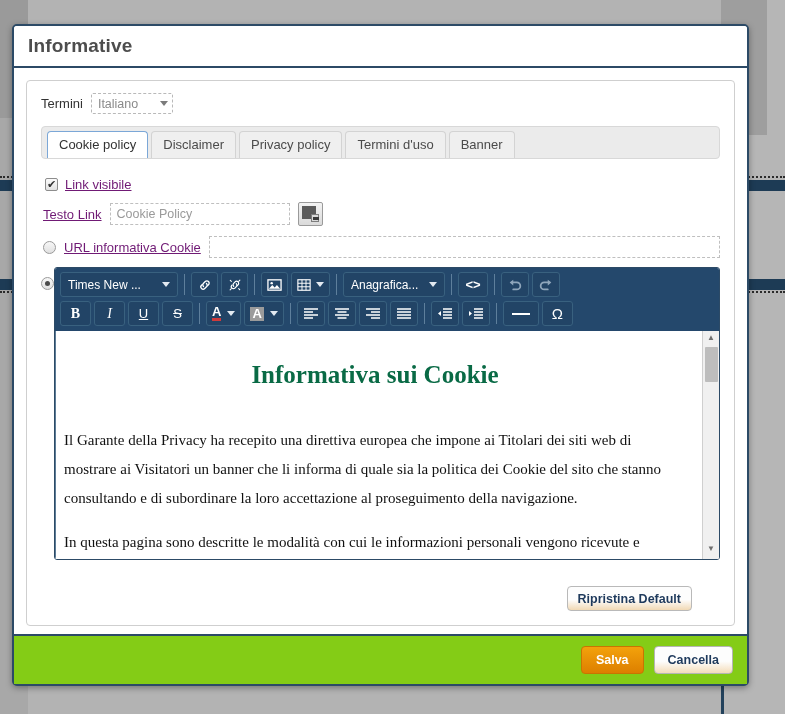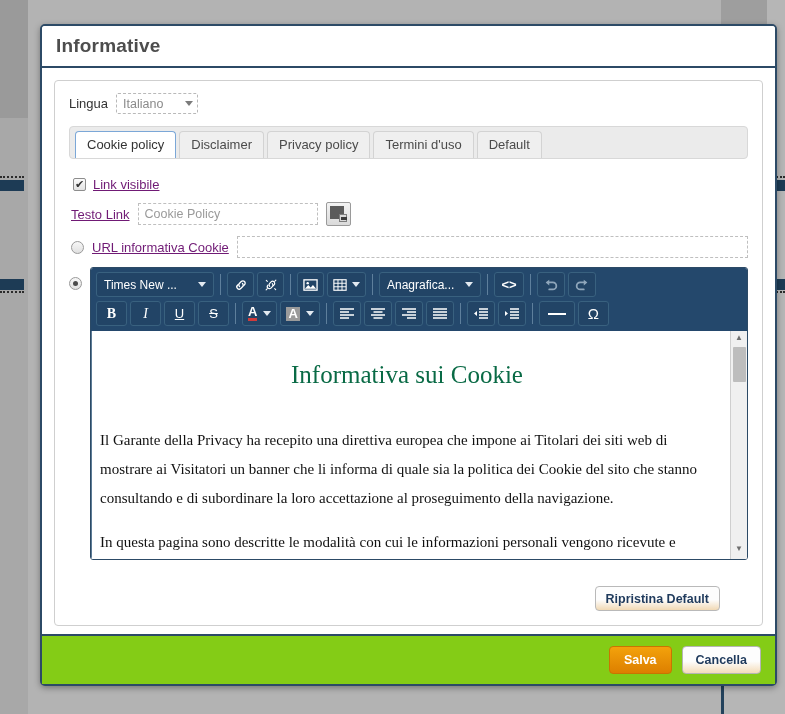--- a/index.html
+++ b/index.html
@@ -19,21 +19,21 @@
   .bg-col-left  { position:absolute; left:0;   top:0; width:28px; height:714px; background:#a8a8a8; }
   .bg-col-left2 { position:absolute; left:0;   top:0; width:28px; height:118px; background:#9a9a9a; }
   .bg-col-right { position:absolute; right:0;  top:0; width:64px; height:714px; background:#b6b6b6; border-left:3px solid #23425c;}
   .bg-col-right2{ position:absolute; right:18px;top:0; width:46px; height:135px; background:#9e9e9e; }
   .bg-bar { position:absolute; height:11px; background:#1d3b55; }
   .bg-dot { position:absolute; height:0; border-top:2px dotted #2b2b2b; }
   .bg-tile { position:absolute; background:linear-gradient(#f4f4f4,#dcdcdc); border:1px solid #9b9b9b; border-radius:3px; }
 
   
   .modal {
-    position:absolute; left:40px; top:24px; width:737px; height:662px;
+    position:absolute; left:12px; top:24px; width:737px; height:662px;
     background:#ffffff;
     border:2px solid #2c4a66;
     border-radius:5px;
     box-shadow:0 2px 6px rgba(0,0,0,.35);
     display:flex; flex-direction:column;
   }
   .modal-header {
     height:42px; flex:0 0 42px;
     border-bottom:2px solid #2c4a66;
     display:flex; align-items:center;
@@ -119,21 +119,21 @@
     width:13px;height:13px;border-radius:50%;
     border:1px solid #9a9a9a; background:linear-gradient(#f7f7f7,#e0e0e0);
     display:flex;align-items:center;justify-content:center; flex:0 0 13px;
   }
   .radio.sel:after { content:""; width:5px;height:5px;border-radius:50%;background:#4a4a4a; display:block; }
   .url-input {
     border:1px dashed #bfbfbf; background:#fff; height:22px; flex:1 1 auto;
   }
 
   
-  .editor-wrap { display:flex; align-items:flex-start; gap:8px; flex:1 1 auto; min-height:0; }
+  .editor-wrap { display:flex; align-items:flex-start; flex:1 1 auto; min-height:0; }
   .editor {
     flex:1 1 auto; min-width:0;
     border:1px solid #2c4a66; border-radius:3px;
     display:flex; flex-direction:column; height:293px;
     background:#fff; overflow:hidden;
   }
   .tb-row {
     background:#24486c; display:flex; align-items:center; gap:3px;
     padding:4px 5px; flex:0 0 auto;
   }
@@ -158,21 +158,21 @@
   .ed-body {
     flex:1 1 auto; display:flex; min-height:0; background:#fff;
   }
   .ed-doc {
     flex:1 1 auto; min-width:0; overflow:hidden;
     padding:14px 16px 0 8px;
     font-family:"Liberation Serif", serif; font-size:15px; color:#111; line-height:1.95;
     border-left:1px solid #5c7b96;
   }
   .ed-h1 {
-    text-align:center; color:#096a45; font-weight:normal; font-size:25px;
+    text-align:center; color:#096a45; font-weight:bold; font-size:25px;
     margin:6px 0 26px 0; font-family:"Liberation Serif", serif;
   }
   .ed-p { margin:0 0 14px 0; text-align:left; }
 
   .ed-scroll {
     flex:0 0 17px; width:17px; background:#f0f0f0; border-left:1px solid #cfcfcf;
     display:flex; flex-direction:column; align-items:center; position:relative;
   }
   .ed-scroll .arr { font-size:8px; color:#6f6f6f; line-height:1; padding:3px 0; }
   .ed-scroll .arr.dn { position:absolute; bottom:3px; }
@@ -222,33 +222,33 @@
 <div class="modal">
 
   <div class="modal-header">
     <div class="modal-title">Informative</div>
   </div>
 
   <div class="modal-body">
     <div class="panel">
 
       <div class="lang-row">
-        <span class="lang-label">Lingua</span>
+        <span class="lang-label">Termini</span>
         <div class="lang-select">
           <span>Italiano</span>
           <span class="caret-dn"></span>
         </div>
       </div>
 
       <div class="tabs">
         <div class="tab active"><span>Cookie policy</span></div>
         <div class="tab"><span>Disclaimer</span></div>
         <div class="tab"><span>Privacy policy</span></div>
         <div class="tab"><span>Termini d'uso</span></div>
-        <div class="tab"><span>Default</span></div>
+        <div class="tab"><span>Banner</span></div>
       </div>
 
       <div class="chk-row">
         <span class="chk">
             <span>✔</span>
           </span>
         <span class="row-label">Link visibile</span>
       </div>
 
       <div class="testo-row">

